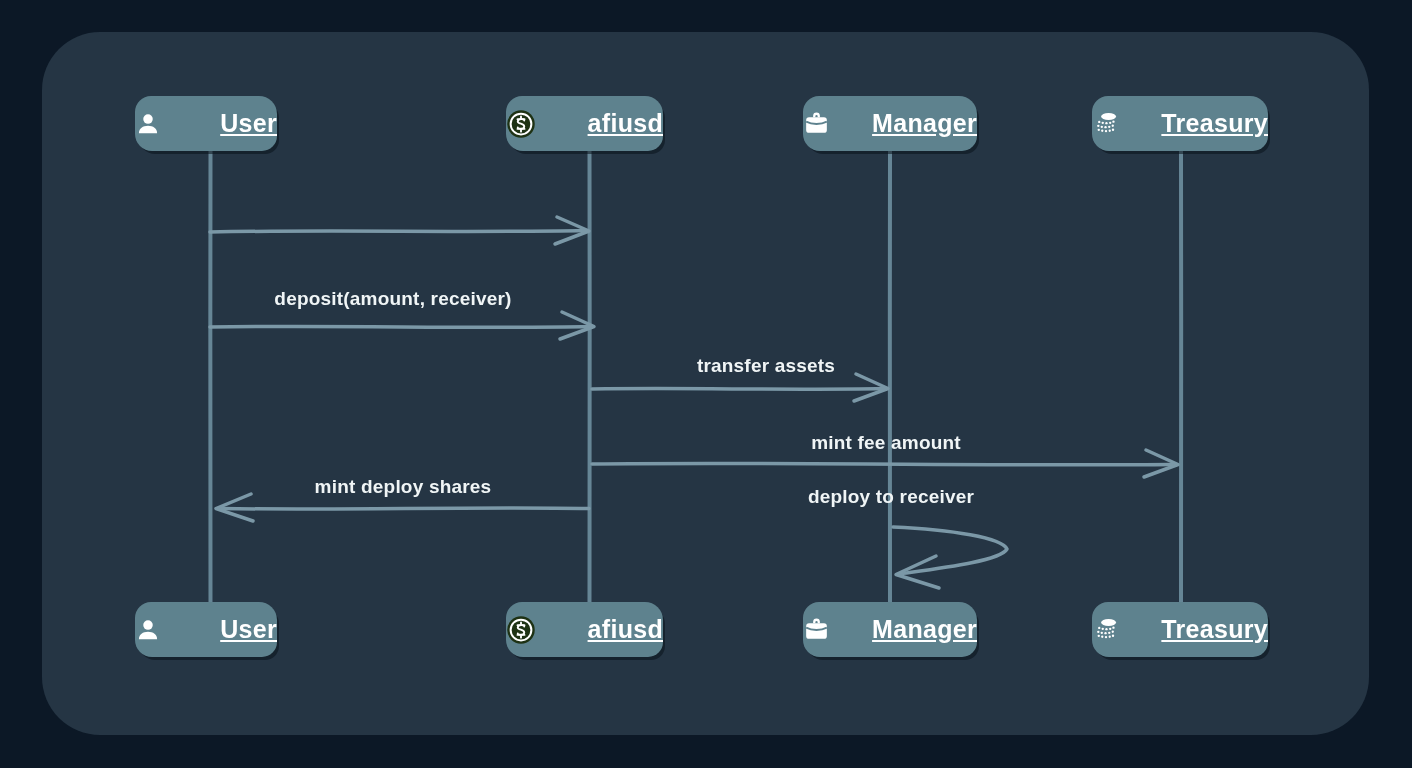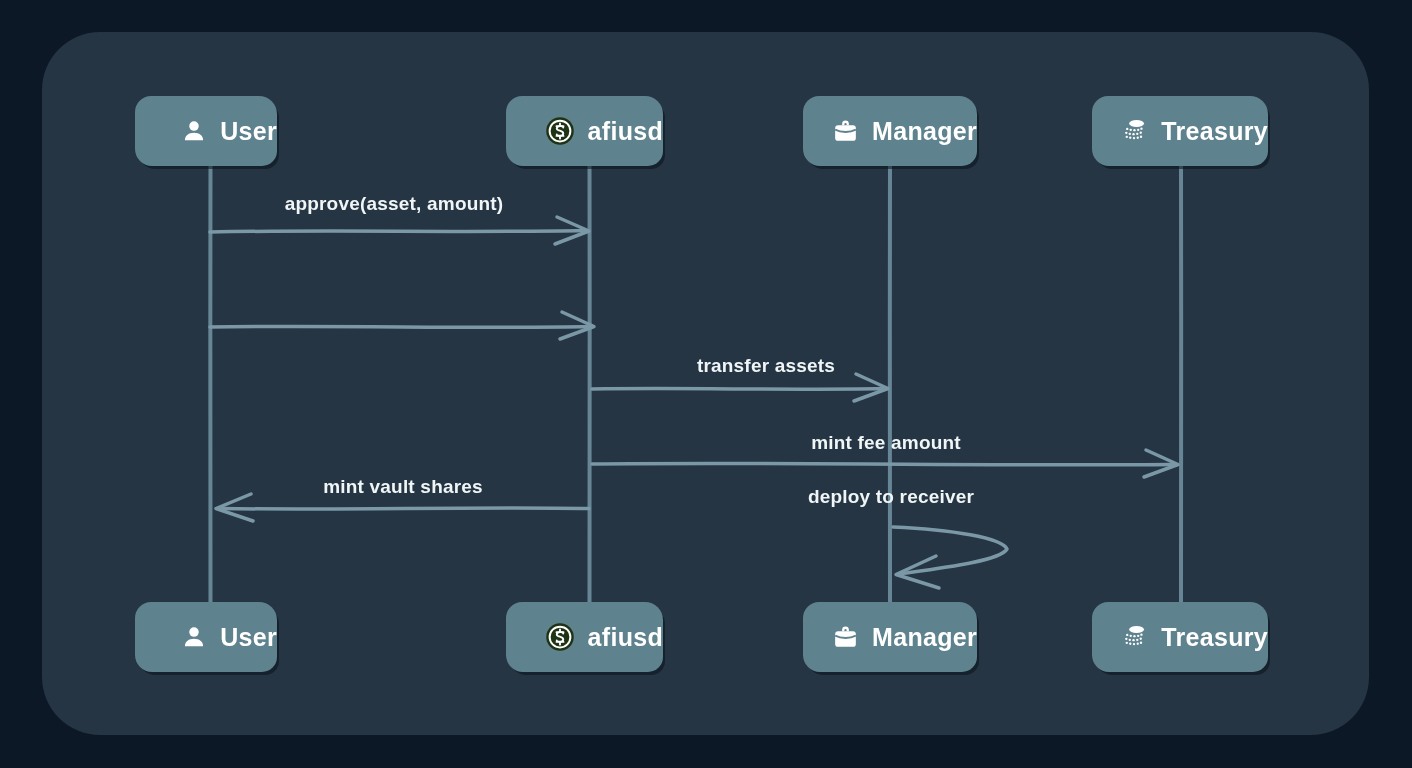--- a/index.html
+++ b/index.html
@@ -1,24 +1,24 @@
 <!DOCTYPE html>
 <html><head>
 <meta charset="utf-8">
 <style>
   html,body{margin:0;padding:0;background:#0c1826;}
   .stage{position:relative;width:1412px;height:768px;overflow:hidden;
          font-family:"Liberation Sans", sans-serif;}
   .panel{position:absolute;left:42px;top:32px;width:1327px;height:703px;
          background:#253544;border-radius:58px;}
   .wires{position:absolute;left:0;top:0;width:1412px;height:768px;pointer-events:none;}
-  .actor{position:absolute;height:70px;display:flex;align-items:center;justify-content:flex-end;
+  .actor{position:absolute;height:55px;display:flex;align-items:center;justify-content:space-between;
          gap:13px;background:#5e828e;border-radius:16px 18px 15px 17px;
          box-shadow:3px 4px 0 -1px rgba(10,18,28,.55);
-         color:#ffffff;font-size:25px;font-weight:700;letter-spacing:.3px;}
+         color:#ffffff;font-size:25px;font-weight:700;letter-spacing:.3px;text-decoration:underline;}
   .actor .icon{display:flex;align-items:center;justify-content:center;}
   .actor .icon svg{display:block;}
   .msg{position:absolute;transform:translate(-50%,-50%);white-space:nowrap;
        color:#f0f5f6;font-size:19px;font-weight:700;letter-spacing:.2px;}
   
   .pos-user-top{left:135px;top:96px;width:142px;}
   .pos-afiusd-top{left:506px;top:96px;width:157px;}
   .pos-manager-top{left:803px;top:96px;width:174px;}
   .pos-treasury-top{left:1092px;top:96px;width:176px;}
   .pos-user-bot{left:135px;top:602px;width:142px;}
@@ -187,18 +187,18 @@
             <circle cx="8.8" cy="17.8" r="1"></circle>
             <circle cx="12" cy="18.1" r="1"></circle>
             <circle cx="15.2" cy="17.8" r="1"></circle>
             <circle cx="18" cy="16.9" r="1"></circle>
         </g>
       </svg>
     </span>
     <span>Treasury</span>
   </div>
 
-  <div class="msg" style="left:394px;top:204px">approve(asset, amount)</div>
+  <div class="msg" style="left:393px;top:299px">deposit(amount, receiver)</div>
   <div class="msg" style="left:766px;top:366px">transfer assets</div>
   <div class="msg" style="left:886px;top:443px">mint fee amount</div>
-  <div class="msg" style="left:403px;top:487px">mint vault shares</div>
+  <div class="msg" style="left:403px;top:487px">mint deploy shares</div>
   <div class="msg" style="left:891px;top:497px">deploy to receiver</div>
 </div>
 
 </body></html>

